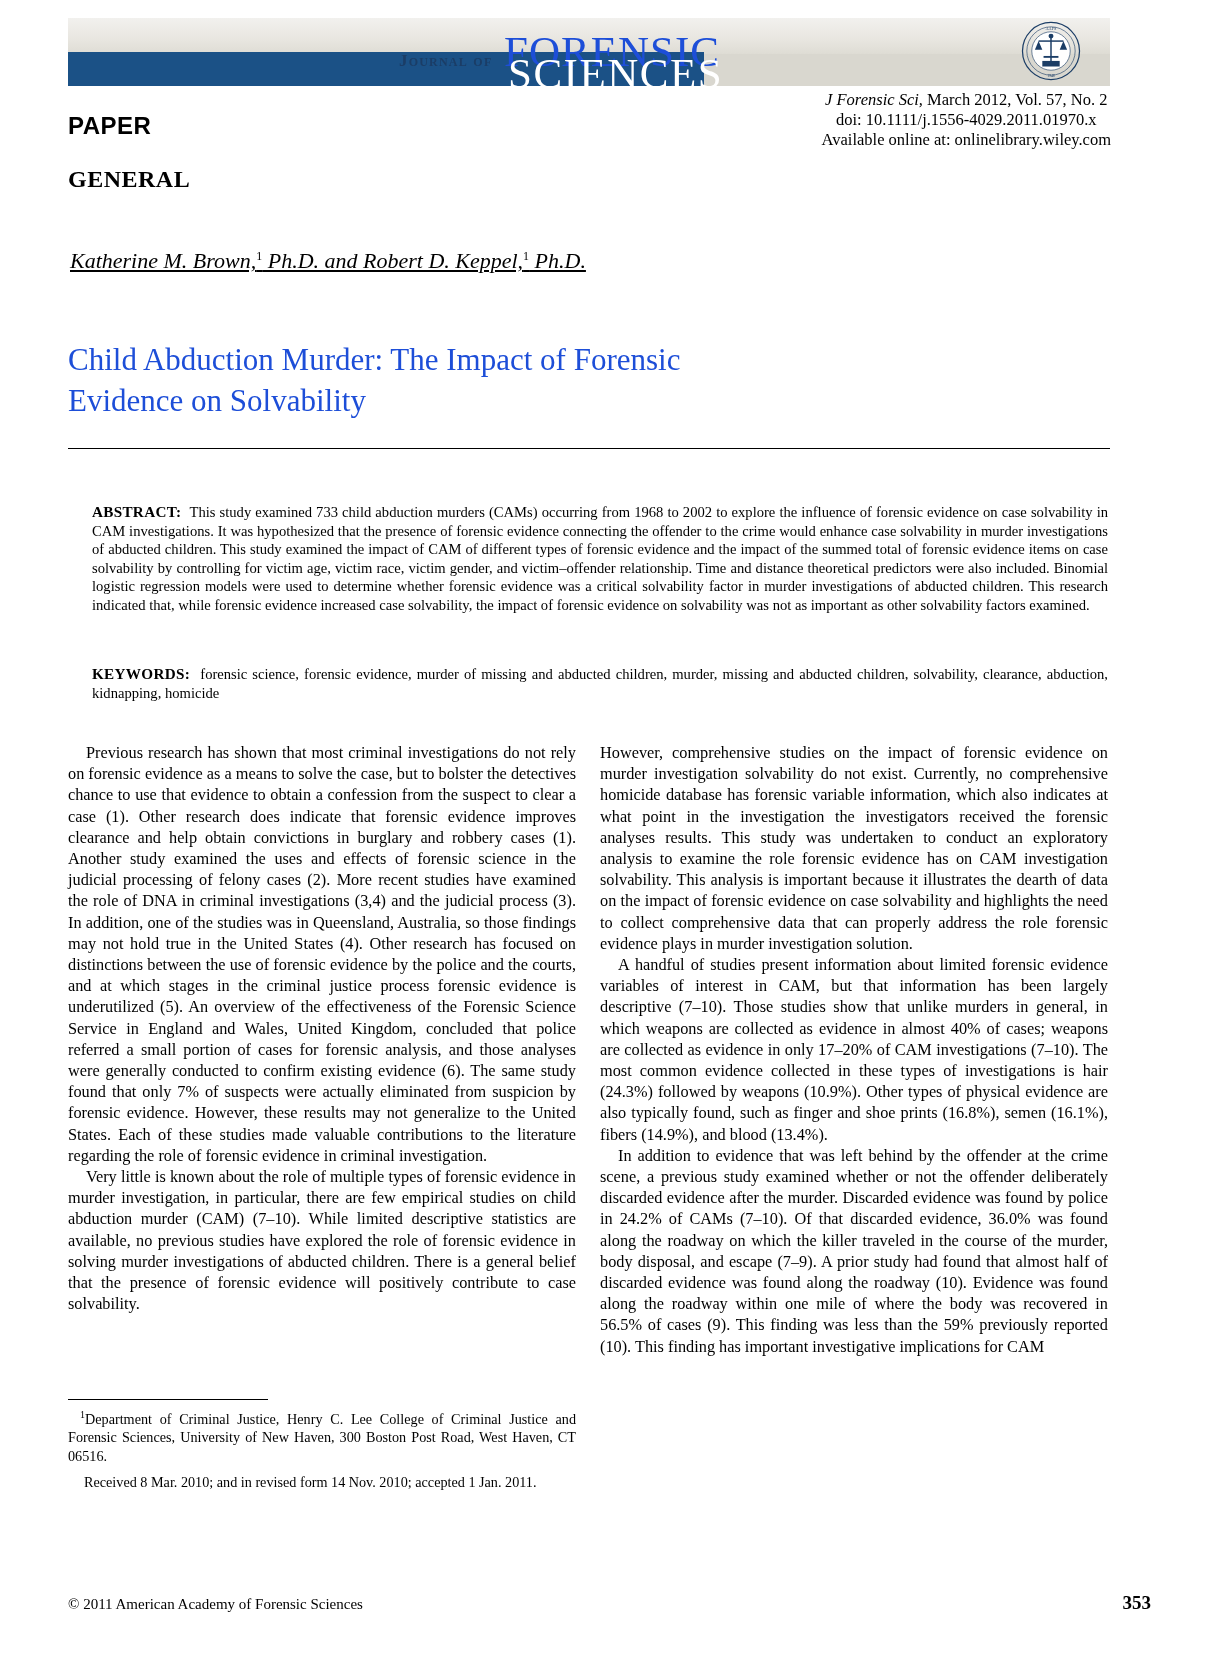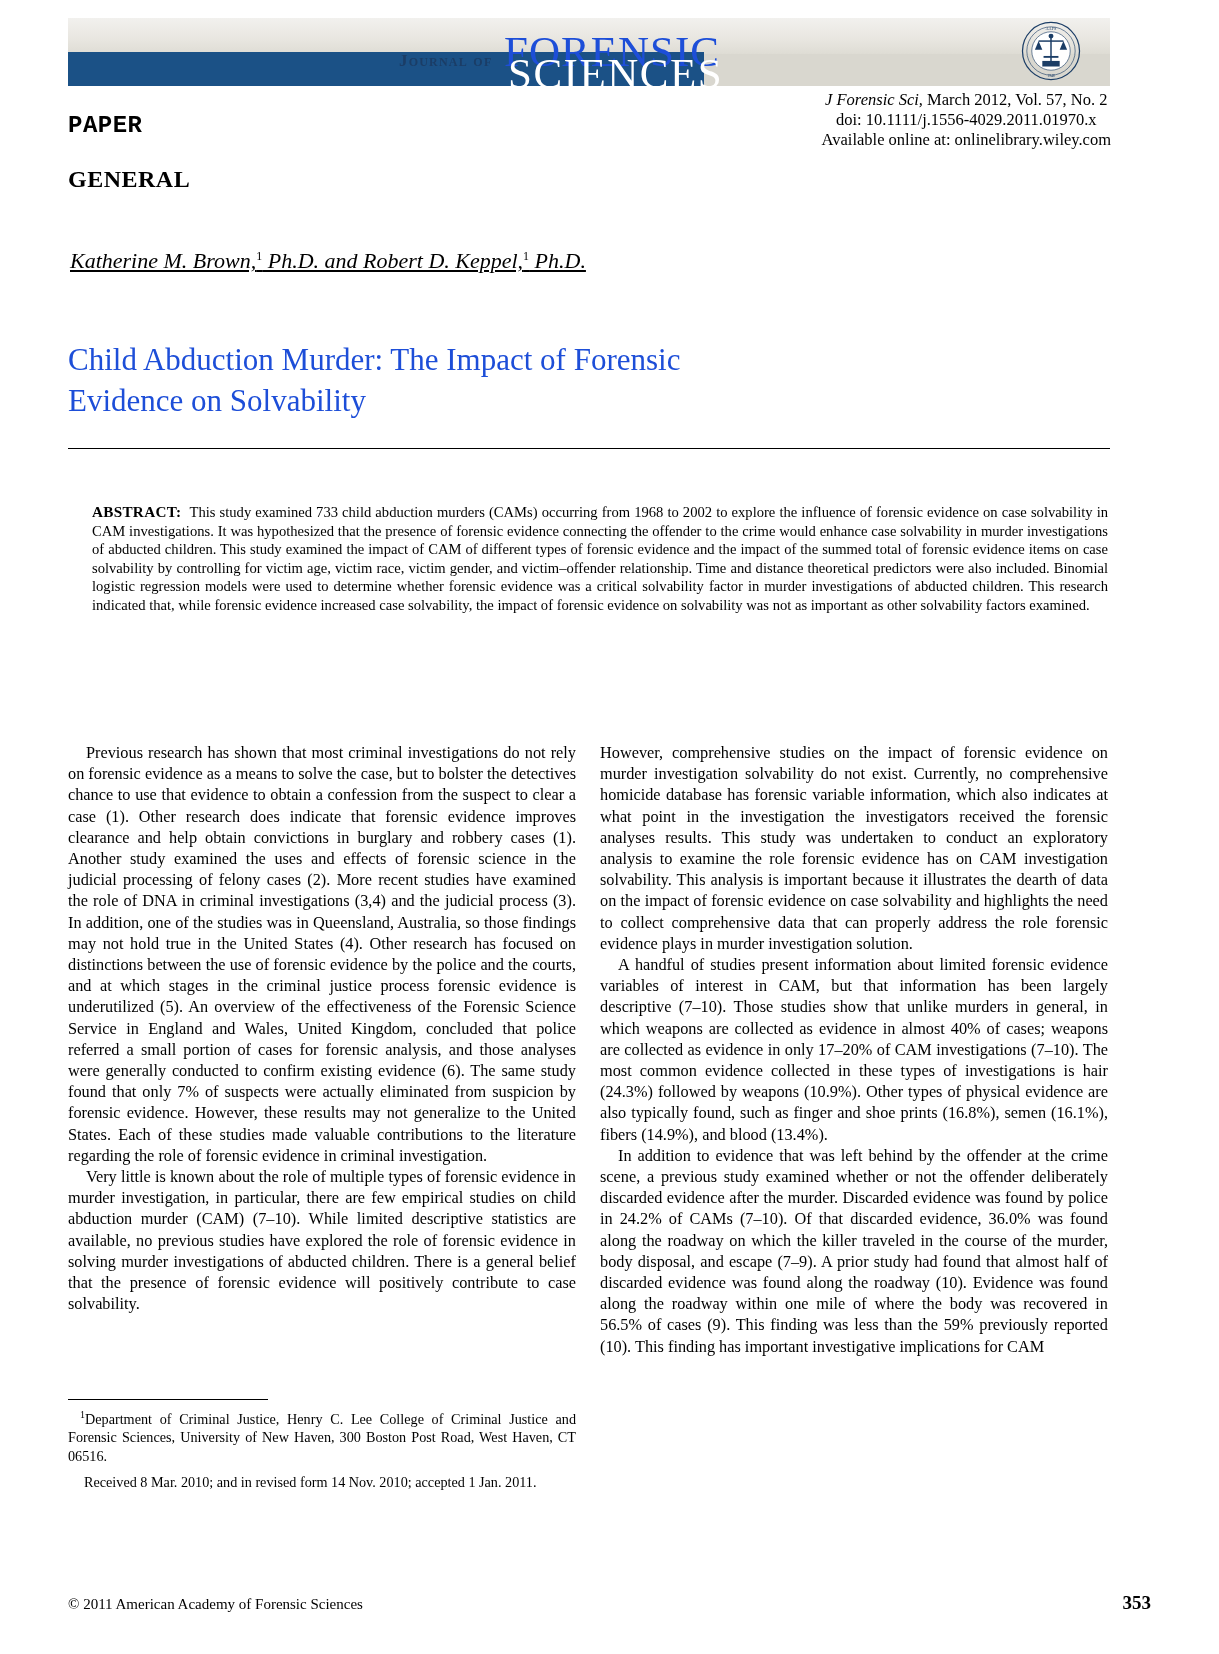--- a/index.html
+++ b/index.html
@@ -89,21 +89,21 @@
     top: 2px;
     width: 62px;
     height: 62px;
   }
 
   
   .paper-label {
     position: absolute;
     left: 68px;
     top: 112px;
-    font-family: Liberation Mono, monospace;
+    font-family: Liberation Sans, sans-serif;
     font-weight: bold;
     font-size: 24px;
     letter-spacing: 0.5px;
   }
   .general-label {
     position: absolute;
     left: 68px;
     top: 166px;
     font-family: "Liberation Serif", serif;
     font-weight: bold;
@@ -294,20 +294,21 @@
   </div>
 
   <div class="authors"><span>Katherine M. Brown,</span><sup>1</sup><span> Ph.D. and Robert D. Keppel,</span><sup>1</sup><span> Ph.D.</span></div>
 
   <h1 class="title">Child Abduction Murder: The Impact of Forensic Evidence on Solvability</h1>
 
   <div class="rule-top"></div>
 
   <div class="abstract"><span class="lbl">ABSTRACT:</span>&nbsp;&nbsp;<span>This study examined 733 child abduction murders (CAMs) occurring from 1968 to 2002 to explore the influence of forensic evidence on case solvability in CAM investigations. It was hypothesized that the presence of forensic evidence connecting the offender to the crime would enhance case solvability in murder investigations of abducted children. This study examined the impact of CAM of different types of forensic evidence and the impact of the summed total of forensic evidence items on case solvability by controlling for victim age, victim race, victim gender, and victim–offender relationship. Time and distance theoretical predictors were also included. Binomial logistic regression models were used to determine whether forensic evidence was a critical solvability factor in murder investigations of abducted children. This research indicated that, while forensic evidence increased case solvability, the impact of forensic evidence on solvability was not as important as other solvability factors examined.</span></div>
 
+  <div class="keywords"><span class="lbl">KEYWORDS:</span>&nbsp;&nbsp;<span>forensic science, forensic evidence, murder of missing and abducted children, murder, missing and abducted children, solvability, clearance, abduction, kidnapping, homicide</span></div>
 
   <div class="col col-left">
     <p>Previous research has shown that most criminal investigations do not rely on forensic evidence as a means to solve the case, but to bolster the detectives chance to use that evidence to obtain a confession from the suspect to clear a case (1). Other research does indicate that forensic evidence improves clearance and help obtain convictions in burglary and robbery cases (1). Another study examined the uses and effects of forensic science in the judicial processing of felony cases (2). More recent studies have examined the role of DNA in criminal investigations (3,4) and the judicial process (3). In addition, one of the studies was in Queensland, Australia, so those findings may not hold true in the United States (4). Other research has focused on distinctions between the use of forensic evidence by the police and the courts, and at which stages in the criminal justice process forensic evidence is underutilized (5). An overview of the effectiveness of the Forensic Science Service in England and Wales, United Kingdom, concluded that police referred a small portion of cases for forensic analysis, and those analyses were generally conducted to confirm existing evidence (6). The same study found that only 7% of suspects were actually eliminated from suspicion by forensic evidence. However, these results may not generalize to the United States. Each of these studies made valuable contributions to the literature regarding the role of forensic evidence in criminal investigation.</p>
     <p>Very little is known about the role of multiple types of forensic evidence in murder investigation, in particular, there are few empirical studies on child abduction murder (CAM) (7–10). While limited descriptive statistics are available, no previous studies have explored the role of forensic evidence in solving murder investigations of abducted children. There is a general belief that the presence of forensic evidence will positively contribute to case solvability.</p>
   </div>
 
   <div class="col col-right">
     <p class="noindent">However, comprehensive studies on the impact of forensic evidence on murder investigation solvability do not exist. Currently, no comprehensive homicide database has forensic variable information, which also indicates at what point in the investigation the investigators received the forensic analyses results. This study was undertaken to conduct an exploratory analysis to examine the role forensic evidence has on CAM investigation solvability. This analysis is important because it illustrates the dearth of data on the impact of forensic evidence on case solvability and highlights the need to collect comprehensive data that can properly address the role forensic evidence plays in murder investigation solution.</p>
     <p>A handful of studies present information about limited forensic evidence variables of interest in CAM, but that information has been largely descriptive (7–10). Those studies show that unlike murders in general, in which weapons are collected as evidence in almost 40% of cases; weapons are collected as evidence in only 17–20% of CAM investigations (7–10). The most common evidence collected in these types of investigations is hair (24.3%) followed by weapons (10.9%). Other types of physical evidence are also typically found, such as finger and shoe prints (16.8%), semen (16.1%), fibers (14.9%), and blood (13.4%).</p>
     <p>In addition to evidence that was left behind by the offender at the crime scene, a previous study examined whether or not the offender deliberately discarded evidence after the murder. Discarded evidence was found by police in 24.2% of CAMs (7–10). Of that discarded evidence, 36.0% was found along the roadway on which the killer traveled in the course of the murder, body disposal, and escape (7–9). A prior study had found that almost half of discarded evidence was found along the roadway (10). Evidence was found along the roadway within one mile of where the body was recovered in 56.5% of cases (9). This finding was less than the 59% previously reported (10). This finding has important investigative implications for CAM</p>

